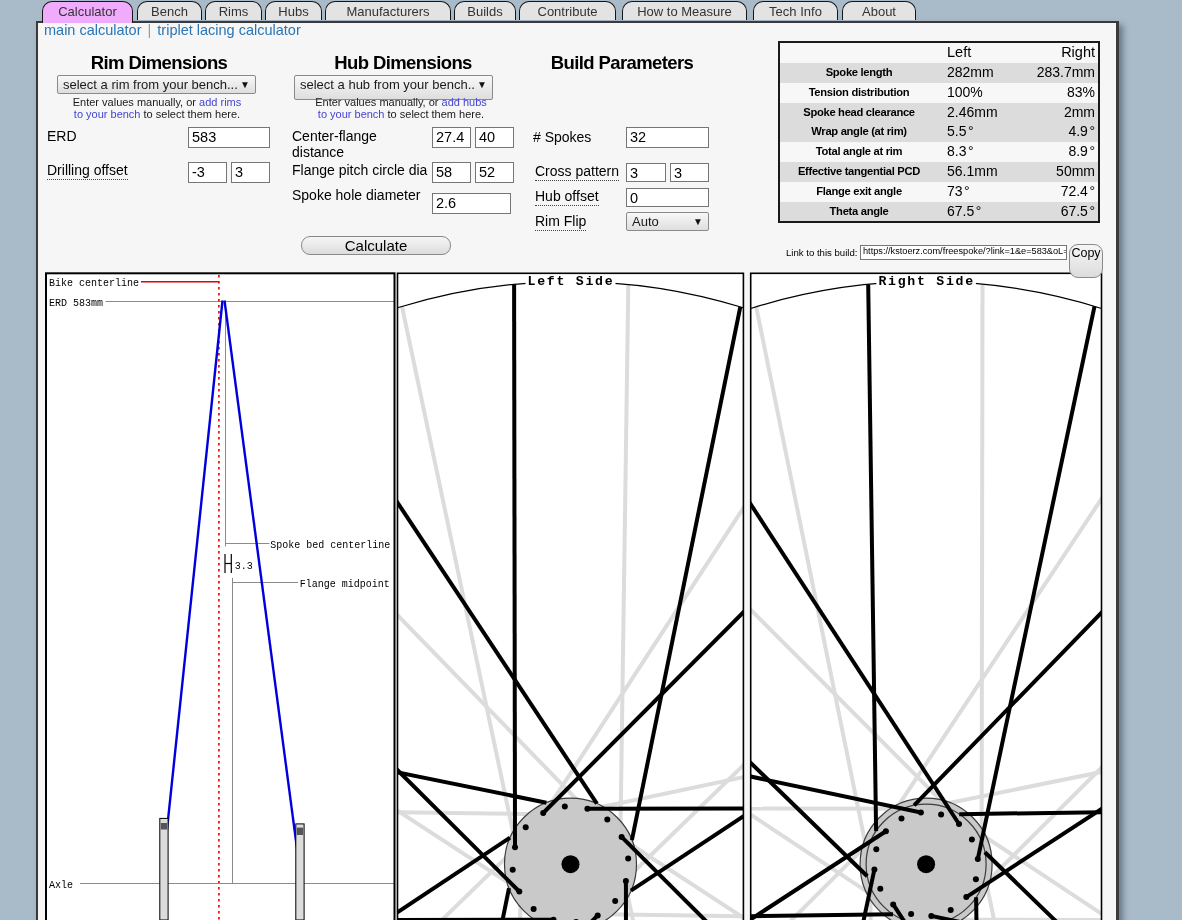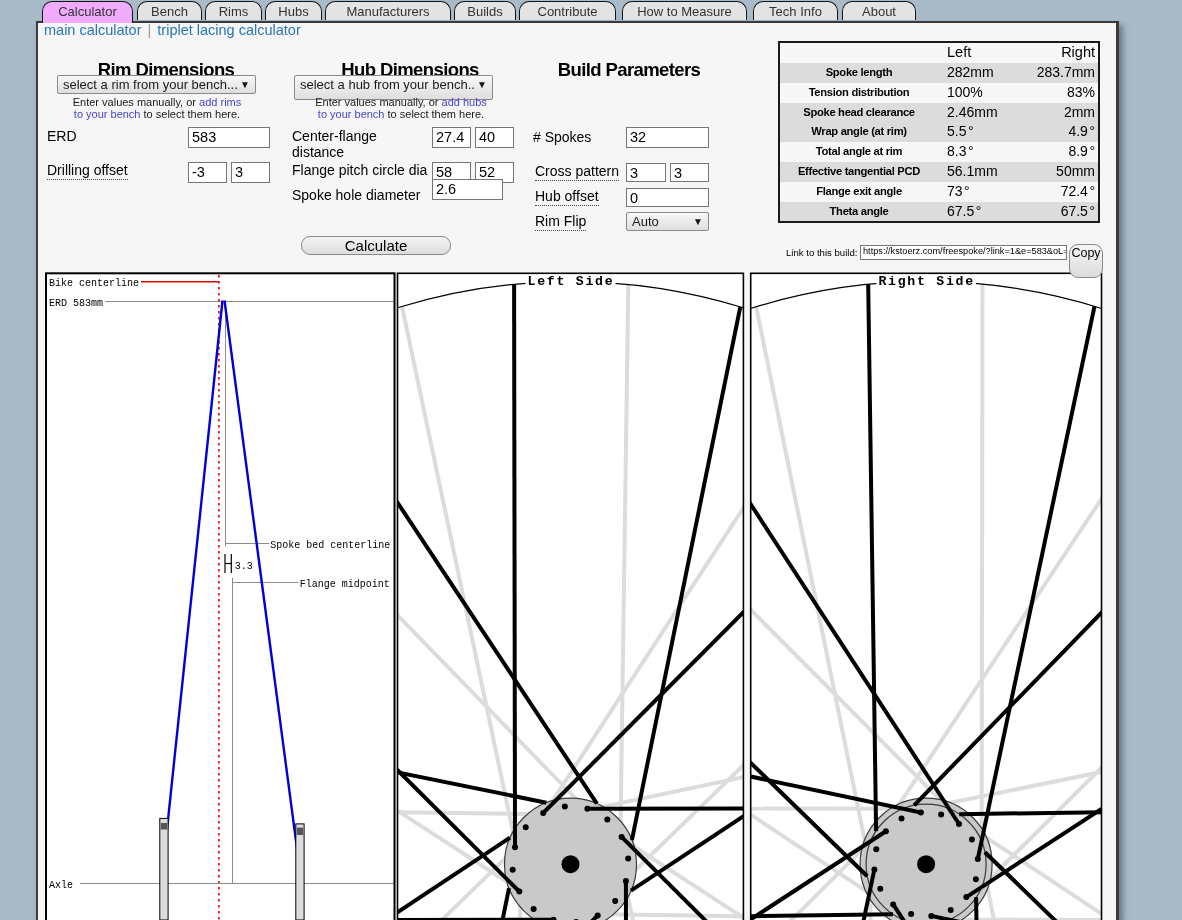--- a/index.html
+++ b/index.html
@@ -1,20 +1,20 @@
 <!DOCTYPE html>
 <html><head><meta charset="utf-8"><style>
 html,body{margin:0;padding:0;width:1182px;height:920px;overflow:hidden}
 body{background:#a9bac9;font-family:"Liberation Sans",sans-serif;position:relative}
 #content{position:absolute;left:36px;top:21px;width:1078px;height:899px;background:#f6f6f6;border-left:2px solid #3a3a3a;border-top:2px solid #3a3a3a;border-right:3px solid #3a3a3a;box-shadow:4px 4px 6px rgba(55,65,80,.55)}
 .tab{position:absolute;top:1px;height:19px;background:#e3e3e3;border:1.8px solid #151515;border-bottom:none;border-radius:10px 10px 0 0;font-size:13px;color:#333;text-align:center;line-height:19px;box-sizing:border-box;z-index:3}
 .tab.active{background:#f0abfc;height:22px;z-index:4}
 .subnav{position:absolute;left:44px;top:22px;font-size:14.5px;color:#2a76b5;z-index:5}
 .subnav .sep{color:#999;padding:0 6px}
-h2{position:absolute;margin:9px;font-size:18.5px;font-weight:bold;color:#000;white-space:nowrap;z-index:5;transform:translateX(-50%);letter-spacing:-0.6px}
+h2{position:absolute;margin:2px;font-size:18.5px;font-weight:bold;color:#000;white-space:nowrap;z-index:5;transform:translateX(-50%);letter-spacing:-0.6px}
 .lbl{position:absolute;font-size:14px;color:#000;white-space:nowrap;z-index:5}
 .dot{border-bottom:1.5px dotted #444;padding-bottom:1px}
 .inp{position:absolute;background:#fff;border:1px solid #767676;box-sizing:border-box;font-size:14.5px;color:#000;padding:1px 0 0 3px;z-index:5;line-height:17px}
 .sel{position:absolute;background:linear-gradient(#f8f8f8,#dedede);border:1px solid #8a8a8a;border-radius:2px;box-sizing:border-box;font-size:13px;color:#1a1a1a;z-index:5;padding:1px 0 0 5px;white-space:nowrap}
 .sel .arr{position:absolute;right:5px;top:3px;font-size:10px;color:#111}
 .small{position:absolute;font-size:11px;color:#1a1a1a;text-align:center;white-space:nowrap;z-index:5}
 .small a{color:#4545cf;text-decoration:none}
 .btn{position:absolute;background:linear-gradient(#f6f6f6,#dcdcdc);border:1px solid #8a8a8a;border-radius:9px;box-sizing:border-box;text-align:center;color:#000;z-index:5}
 table.res{position:absolute;left:778px;top:41px;width:322px;border-collapse:collapse;border:2px solid #1a1a1a;z-index:5;background:#f7f7f7}
 table.res td{padding:0;font-size:14px;height:19.8px;line-height:19.8px;white-space:nowrap}
@@ -56,21 +56,21 @@
 <div class="inp" style="left:188px;top:162px;width:39px;height:21px">-3</div>
 <div class="inp" style="left:231px;top:162px;width:39px;height:21px">3</div>
 
 <div class="lbl" style="left:292px;top:128px">Center-flange<br>distance</div>
 <div class="inp" style="left:432px;top:127px;width:39px;height:21px">27.4</div>
 <div class="inp" style="left:475px;top:127px;width:39px;height:21px">40</div>
 <div class="lbl" style="left:292px;top:162px">Flange pitch circle dia</div>
 <div class="inp" style="left:432px;top:162px;width:39px;height:21px">58</div>
 <div class="inp" style="left:475px;top:162px;width:39px;height:21px">52</div>
 <div class="lbl" style="left:292px;top:187px">Spoke hole diameter</div>
-<div class="inp" style="left:432px;top:179px;width:71px;height:21px">2.6</div>
+<div class="inp" style="left:432px;top:193px;width:79px;height:21px">2.6</div>
 
 <div class="lbl" style="left:533px;top:129px"># Spokes</div>
 <div class="inp" style="left:626px;top:127px;width:83px;height:21px">32</div>
 <div class="lbl" style="left:535px;top:163px"><span class="dot">Cross pattern</span></div>
 <div class="inp" style="left:626px;top:163px;width:40px;height:19px">3</div>
 <div class="inp" style="left:670px;top:163px;width:39px;height:19px">3</div>
 <div class="lbl" style="left:535px;top:188px"><span class="dot">Hub offset</span></div>
 <div class="inp" style="left:626px;top:188px;width:83px;height:19px">0</div>
 <div class="lbl" style="left:535px;top:213px"><span class="dot">Rim Flip</span></div>
 <div class="sel" style="left:626px;top:212px;width:83px;height:19px">Auto <span class="arr">▼</span></div>

